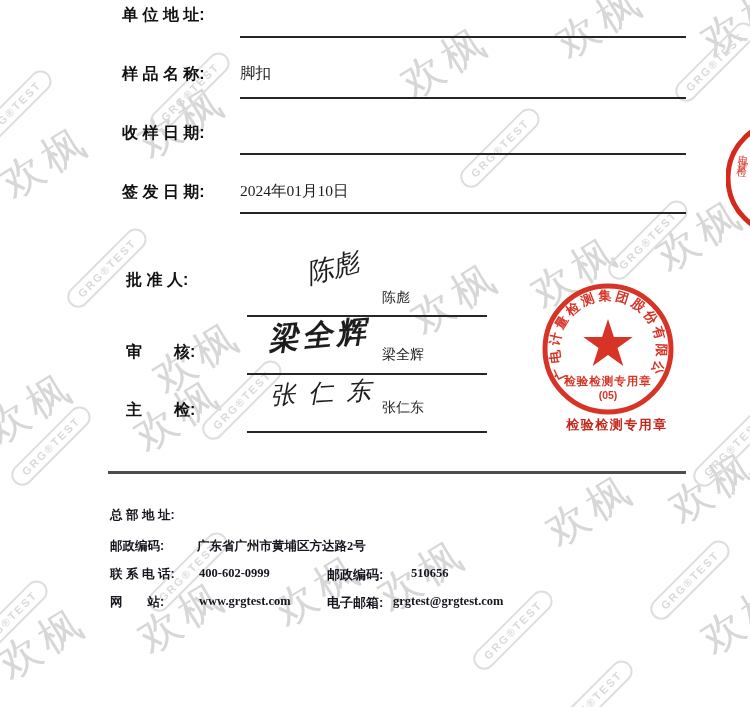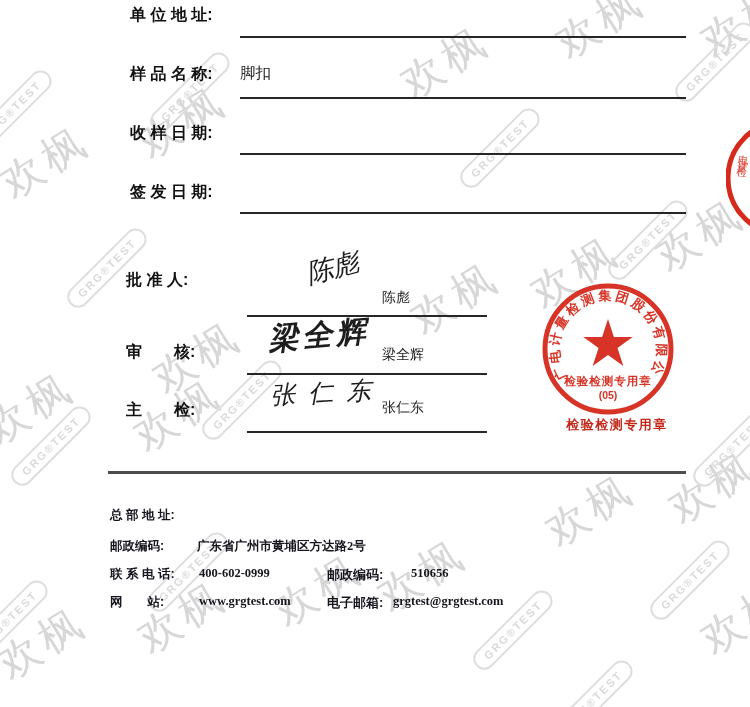--- a/index.html
+++ b/index.html
@@ -17,21 +17,21 @@
   .cap{
     position:absolute;border:2.5px solid #dedede;border-radius:18px;
     padding:3px 11px;font-size:11px;letter-spacing:2px;color:#dadada;font-weight:bold;
     font-family:"Liberation Sans","DejaVu Sans",sans-serif;white-space:nowrap;
     transform:translate(-50%,-50%) rotate(-45deg);
   }
   
   .layer{position:absolute;inset:0;z-index:1;}
   .f-label{
     position:absolute;left:122px;font-family:"Liberation Sans","DejaVu Sans",sans-serif;
-    font-weight:700;font-size:16px;color:#111;white-space:nowrap;margin-left:8px;
+    font-weight:700;font-size:16px;color:#111;white-space:nowrap;
   }
   .f-value{position:absolute;left:240px;font-size:15.5px;color:#1c1c1c;white-space:nowrap;}
   .u-line{position:absolute;left:240px;width:446px;height:2px;background:#262626;}
   .s-label{
     position:absolute;left:126px;font-family:"Liberation Sans","DejaVu Sans",sans-serif;
     font-weight:700;font-size:16px;color:#111;white-space:nowrap;
   }
   .s-line{position:absolute;left:247px;width:240px;height:2px;background:#262626;}
   .s-name{position:absolute;left:382px;font-size:14px;color:#222;white-space:nowrap;}
   .hw{position:absolute;color:#1d1d1d;font-family:"DejaVu Serif","Liberation Serif",serif;
@@ -109,20 +109,21 @@
     <div class="u-line" style="top:36px"></div>
 
     <div class="f-label" style="top:64px">样 品 名 称:</div>
     <div class="f-value" style="top:63px">脚扣</div>
     <div class="u-line" style="top:97px"></div>
 
     <div class="f-label" style="top:123px">收 样 日 期:</div>
     <div class="u-line" style="top:153px"></div>
 
     <div class="f-label" style="top:182px">签 发 日 期:</div>
+    <div class="f-value" style="top:181px">2024年01月10日</div>
     <div class="u-line" style="top:212px"></div>
 
     <div class="s-label" style="top:270px">批 准 人:</div>
     <span class="hw hw1">陈彪</span>
     <div class="s-name" style="top:289px">陈彪</div>
     <div class="s-line" style="top:315px"></div>
 
     <div class="s-label" style="top:342px">审　　核:</div>
     <span class="hw hw2">梁全辉</span>
     <div class="s-name" style="top:346px">梁全辉</div>

